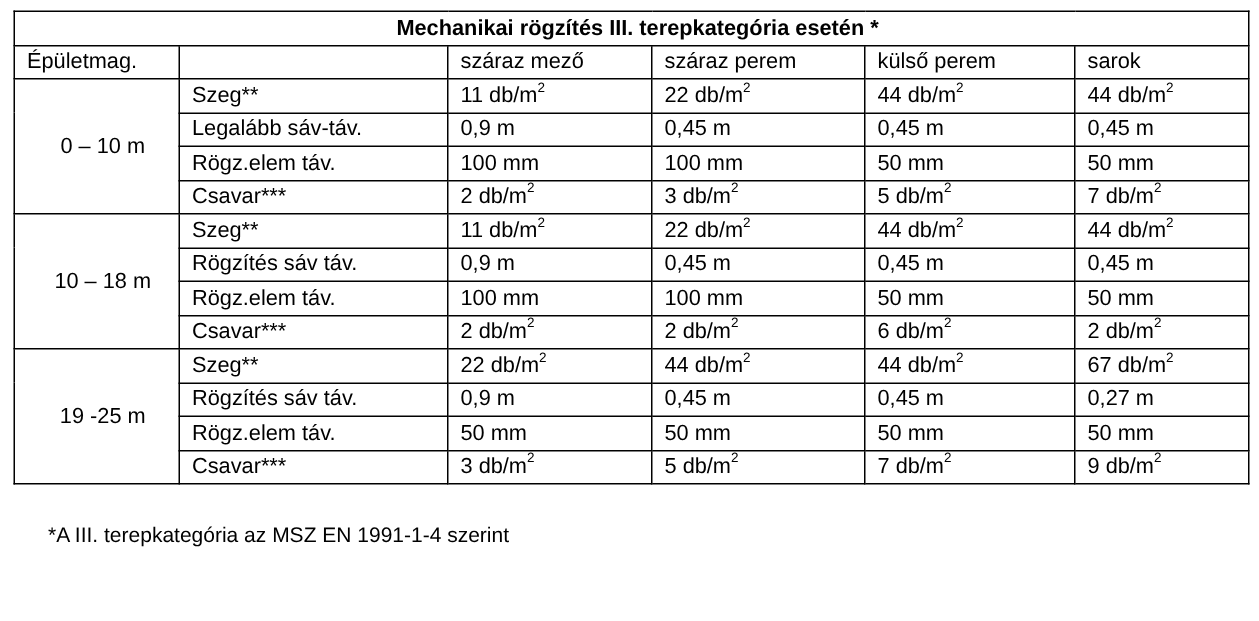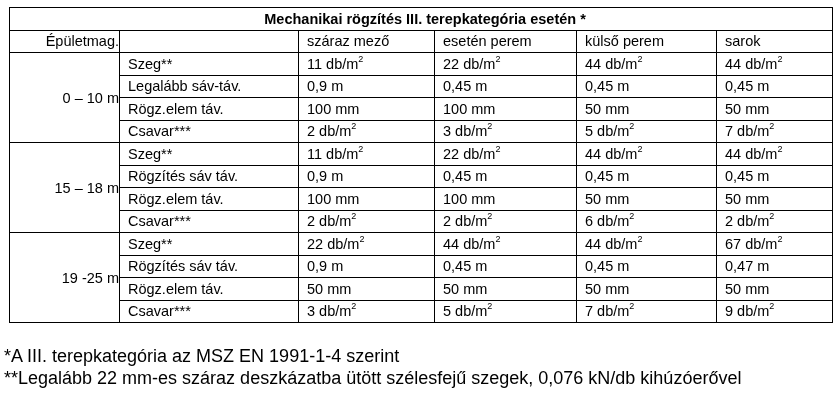--- a/index.html
+++ b/index.html
@@ -3,24 +3,24 @@
 <meta charset="utf-8">
 <style>
   html, body { margin:0; padding:0; background:#ffffff; }
   body { width:839px; height:414px; position:relative; overflow:hidden;
          font-family:"Liberation Sans", "DejaVu Sans", sans-serif; color:#000; }
   table.main { position:absolute; left:9px; top:7px; border-collapse:collapse;
                table-layout:fixed; width:823px; font-size:14.5px; }
   table.main td { border:1.3px solid #000; padding:0 0 0 8px; height:21.5px;
                   line-height:20px; white-space:nowrap; overflow:hidden; vertical-align:middle; }
   td.title { text-align:center; font-weight:bold; padding:0; height:22px; }
-  td.group { text-align:right; padding:0; }
-  td.hdr-first { text-align:right; padding:0; }
+  td.group { text-align:center; padding:0; }
+  td.hdr-first { text-align:left; padding:0; }
   sup { font-size:9px; position:relative; top:-1px; vertical-align:super; line-height:0; }
-  .notes { position:absolute; left:4px; top:346px; font-size:18px; line-height:21.5px; }
+  .notes { position:absolute; left:32px; top:346px; font-size:14px; line-height:21.5px; }
   .notes div { white-space:nowrap; }
 </style>
 </head>
 <body>
 
 <table class="main">
   <colgroup>
     <col style="width:110px">
       <col style="width:179px">
       <col style="width:136px">
@@ -29,21 +29,21 @@
       <col style="width:116px">
   </colgroup>
   <tbody id="tbody">
     <tr>
       <td class="title" colspan="6">Mechanikai rögzítés III. terepkategória esetén *</td>
     </tr>
     <tr>
       <td class="hdr-first">Épületmag.</td>
       <td></td>
       <td>száraz mező</td>
-      <td>esetén perem</td>
+      <td>száraz perem</td>
       <td>külső perem</td>
       <td>sarok</td>
     </tr>
   <tr>
         <td class="group" rowspan="4">0 – 10 m</td>
         <td>Szeg**</td>
         <td><span>11 db/m</span><sup>2</sup></td>
         <td><span>22 db/m</span><sup>2</sup></td>
         <td><span>44 db/m</span><sup>2</sup></td>
         <td><span>44 db/m</span><sup>2</sup></td>
@@ -63,21 +63,21 @@
         <td><span>50 mm</span></td>
       </tr>
       <tr>
         <td>Csavar***</td>
         <td><span>2 db/m</span><sup>2</sup></td>
         <td><span>3 db/m</span><sup>2</sup></td>
         <td><span>5 db/m</span><sup>2</sup></td>
         <td><span>7 db/m</span><sup>2</sup></td>
       </tr>
       <tr>
-        <td class="group" rowspan="4">15 – 18 m</td>
+        <td class="group" rowspan="4">10 – 18 m</td>
         <td>Szeg**</td>
         <td><span>11 db/m</span><sup>2</sup></td>
         <td><span>22 db/m</span><sup>2</sup></td>
         <td><span>44 db/m</span><sup>2</sup></td>
         <td><span>44 db/m</span><sup>2</sup></td>
       </tr>
       <tr>
         <td>Rögzítés sáv táv.</td>
         <td><span>0,9 m</span></td>
         <td><span>0,45 m</span></td>
@@ -104,35 +104,34 @@
         <td><span>22 db/m</span><sup>2</sup></td>
         <td><span>44 db/m</span><sup>2</sup></td>
         <td><span>44 db/m</span><sup>2</sup></td>
         <td><span>67 db/m</span><sup>2</sup></td>
       </tr>
       <tr>
         <td>Rögzítés sáv táv.</td>
         <td><span>0,9 m</span></td>
         <td><span>0,45 m</span></td>
         <td><span>0,45 m</span></td>
-        <td><span>0,47 m</span></td>
+        <td><span>0,27 m</span></td>
       </tr>
       <tr>
         <td>Rögz.elem táv.</td>
         <td><span>50 mm</span></td>
         <td><span>50 mm</span></td>
         <td><span>50 mm</span></td>
         <td><span>50 mm</span></td>
       </tr>
       <tr>
         <td>Csavar***</td>
         <td><span>3 db/m</span><sup>2</sup></td>
         <td><span>5 db/m</span><sup>2</sup></td>
         <td><span>7 db/m</span><sup>2</sup></td>
         <td><span>9 db/m</span><sup>2</sup></td>
       </tr>
     </tbody>
 </table>
 
 <div class="notes">
   <div>*A III. terepkategória az MSZ EN 1991-1-4 szerint</div>
-  <div>**Legalább 22 mm-es száraz deszkázatba ütött szélesfejű szegek, 0,076 kN/db kihúzóerővel</div>
 </div>
 
 </body></html>

